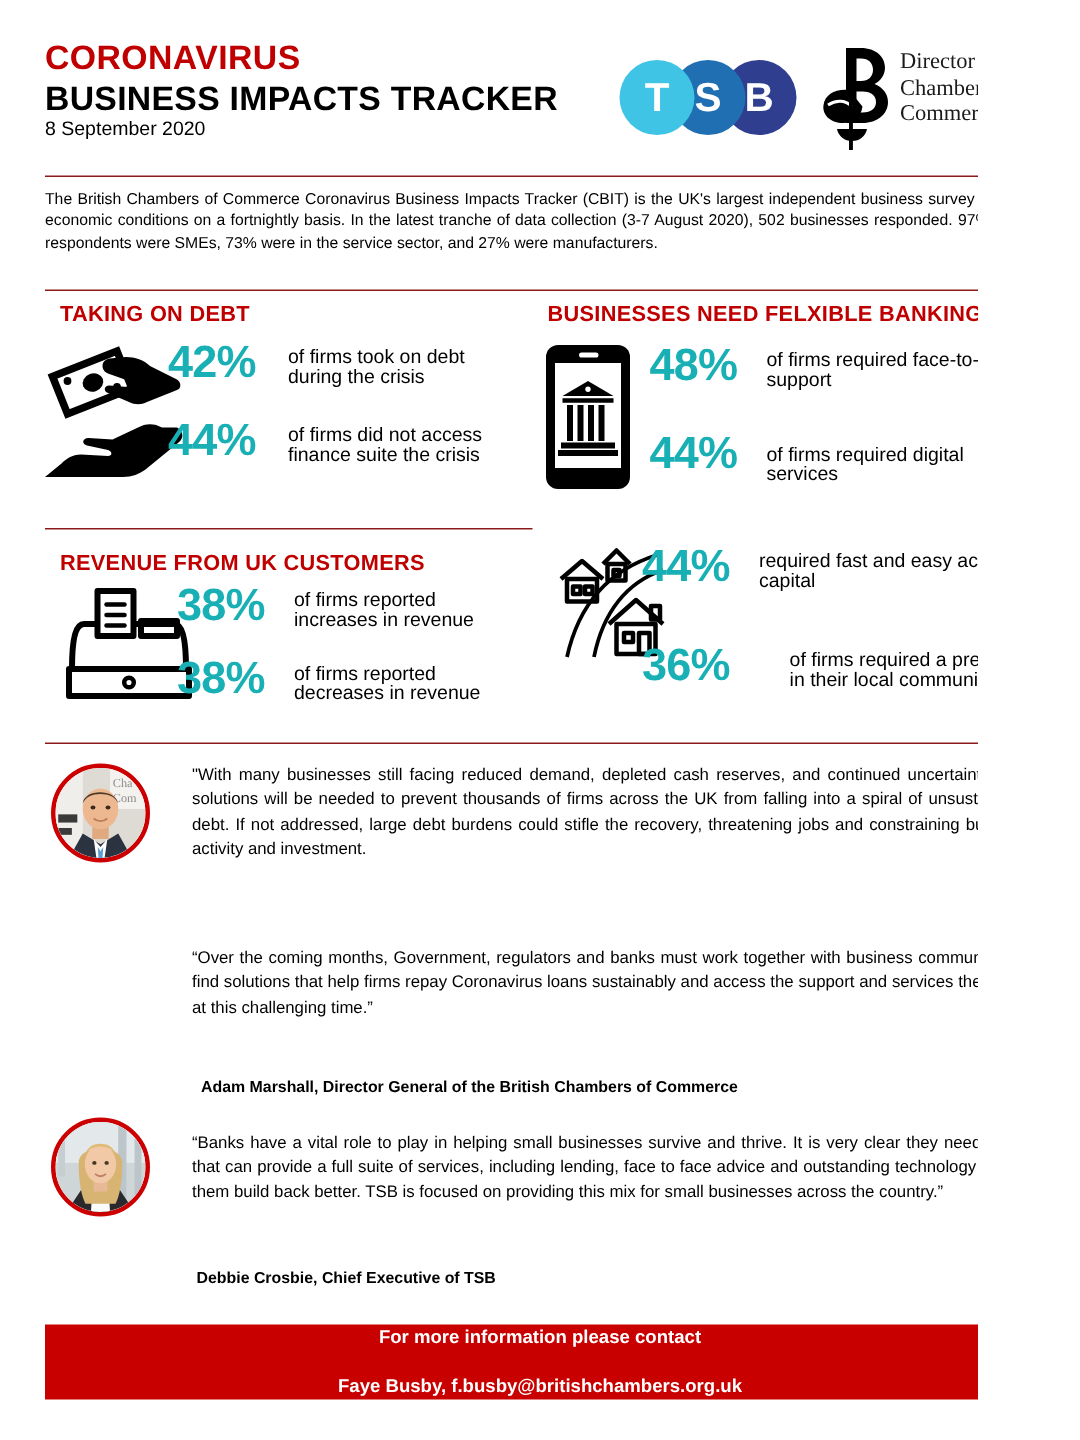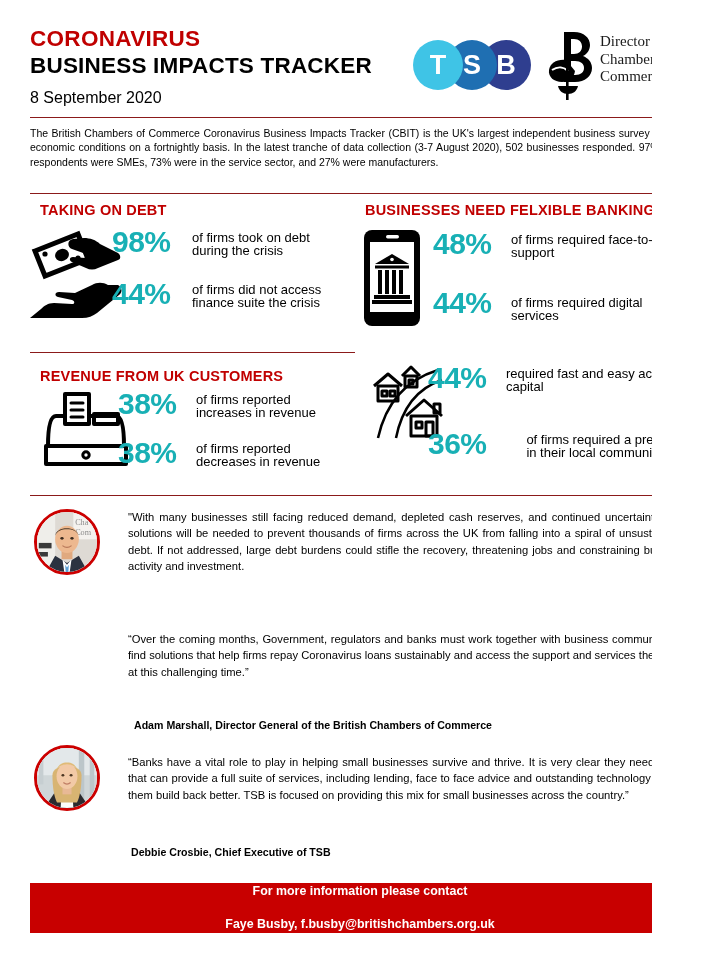--- a/index.html
+++ b/index.html
@@ -43,23 +43,23 @@
   }
   .title-main {
     font-size: 22.5px;
     font-weight: bold;
     color: #000000;
     letter-spacing: 0.2px;
     line-height: 27px;
     margin: 0;
   }
   .title-date {
-    font-size: 16px;
-    color: #000000;
-    margin-top: 12px;
+    font-size: 13px;
+    color: #000000;
+    margin-top: 0;
     line-height: 13px;
   }
 
   
   .tsb-logo {
     position: absolute;
     left: 413px;
     top: 40px;
     width: 118px;
     height: 50px;
@@ -269,21 +269,21 @@
         <circle cx="56" cy="30" r="2.6"></circle>
       </g>
 
       <g fill="#000000">
         <path d="M86 57 c-5-3-11-3-16 0 l-17 8 -16-1 c-4 0-5 4-1 5 l14 3 c3 1 3 4 0 4 l-18-1 c-6 0-10 3-13 6 l-11 9 h52 c6 0 11-2 15-5 l22-18 c4-3 3-8-1-10 z"></path>
       </g>
     </svg>
   </div>
 
   <div class="stat-row" style="left:112px; top:226px; width:235px;">
-    <div class="pct" style="width:80px;">98%</div>
+    <div class="pct" style="width:80px;">42%</div>
     <div class="stat-label" style="width:150px; padding-top:5px;">of firms took on debt during the crisis</div>
   </div>
 
   <div class="stat-row" style="left:112px; top:278px; width:235px;">
     <div class="pct" style="width:80px;">44%</div>
     <div class="stat-label" style="width:150px; padding-top:5px;">of firms did not access finance suite the crisis</div>
   </div>
 
   <div class="sec-title t-banking">BUSINESSES NEED FELXIBLE BANKING</div>
 

